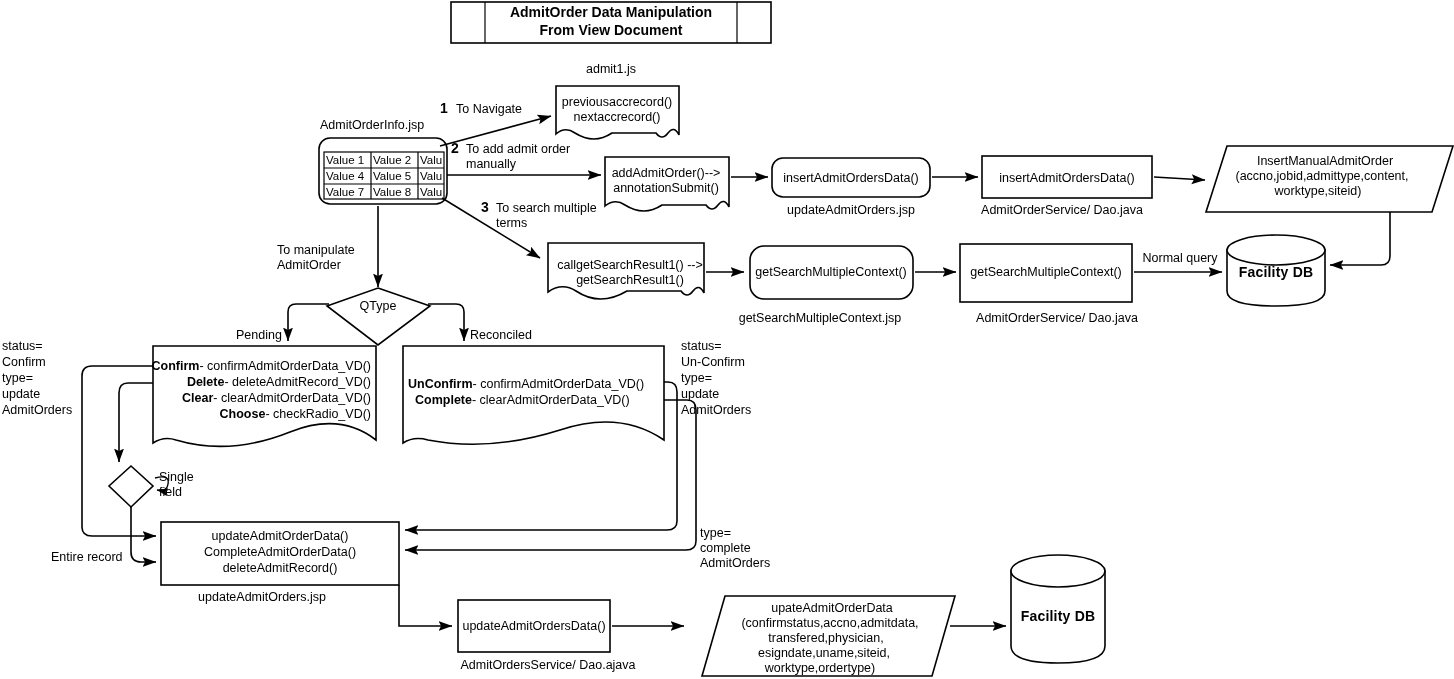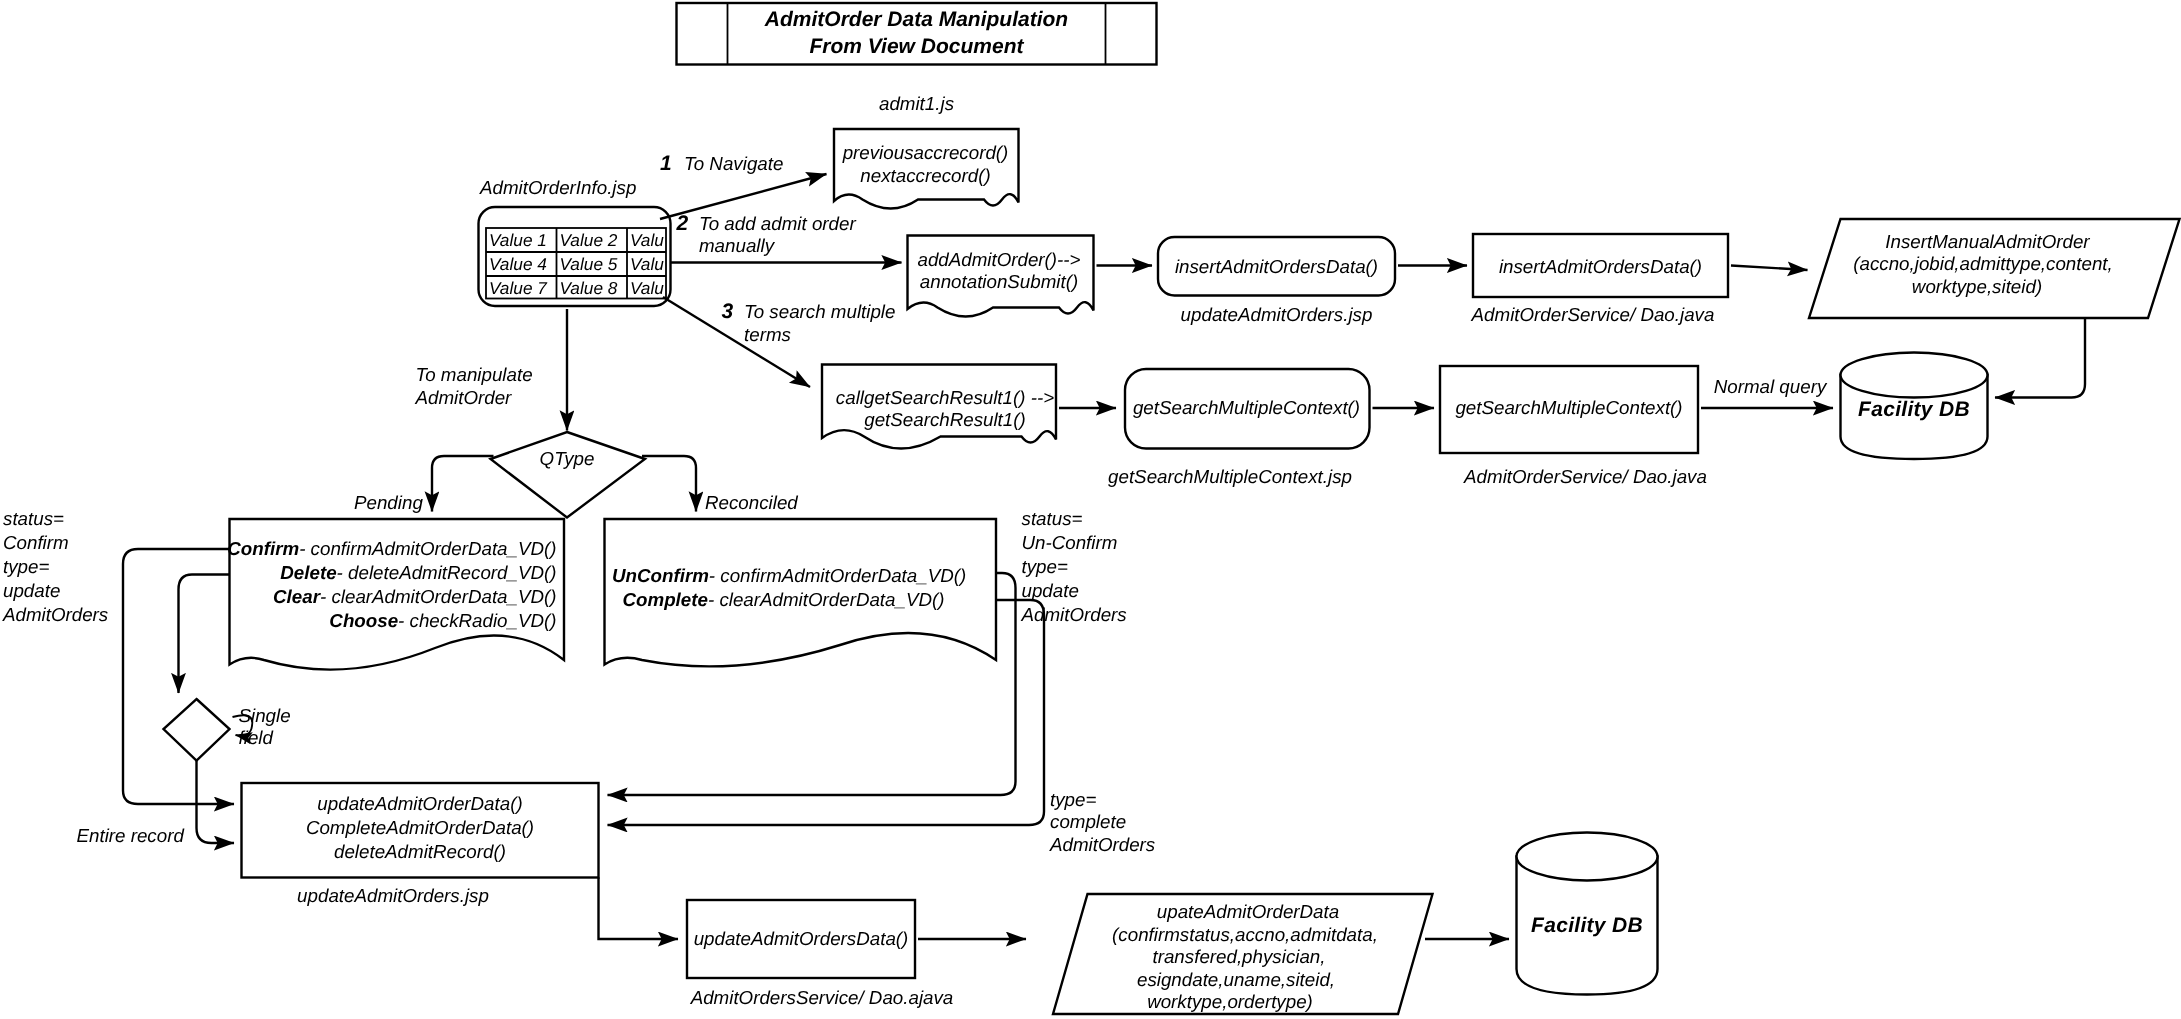--- a/index.html
+++ b/index.html
@@ -1,18 +1,18 @@
 <!DOCTYPE html>
 <html><head>
 <meta charset="utf-8">
 <style>
   html,body{margin:0;padding:0;background:#ffffff;}
   body{width:1454px;height:679px;overflow:hidden;
        font-family:"Liberation Sans","DejaVu Sans",sans-serif;}
-  #stage{position:relative;width:1454px;height:597px;font-style:italic;}
+  #stage{position:relative;width:1454px;height:597px;}
   svg#canvas{position:absolute;left:0;top:0;width:1454px;height:679px;}
   .shape{fill:#ffffff;stroke:#000000;stroke-width:1.6;}
   .line{fill:none;stroke:#000000;stroke-width:1.6;}
   .thinline{fill:none;stroke:#000000;stroke-width:1.3;}
   .tbl{fill:none;stroke:#000000;stroke-width:1.2;}
   text{font-family:"Liberation Sans","DejaVu Sans",sans-serif;fill:#000;}
   .t{font-size:12.5px;}
   .t-sm{font-size:11.5px;}
   .t-title{font-size:14px;font-weight:bold;}
   .t-db{font-size:14px;font-weight:bold;letter-spacing:0.2px;}

